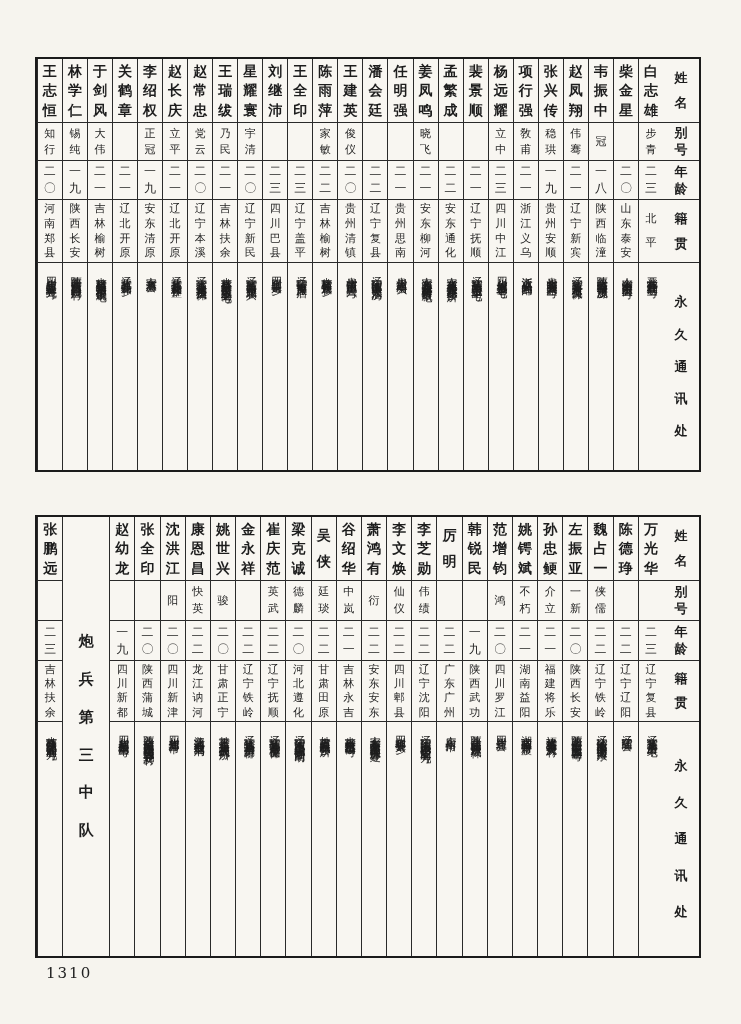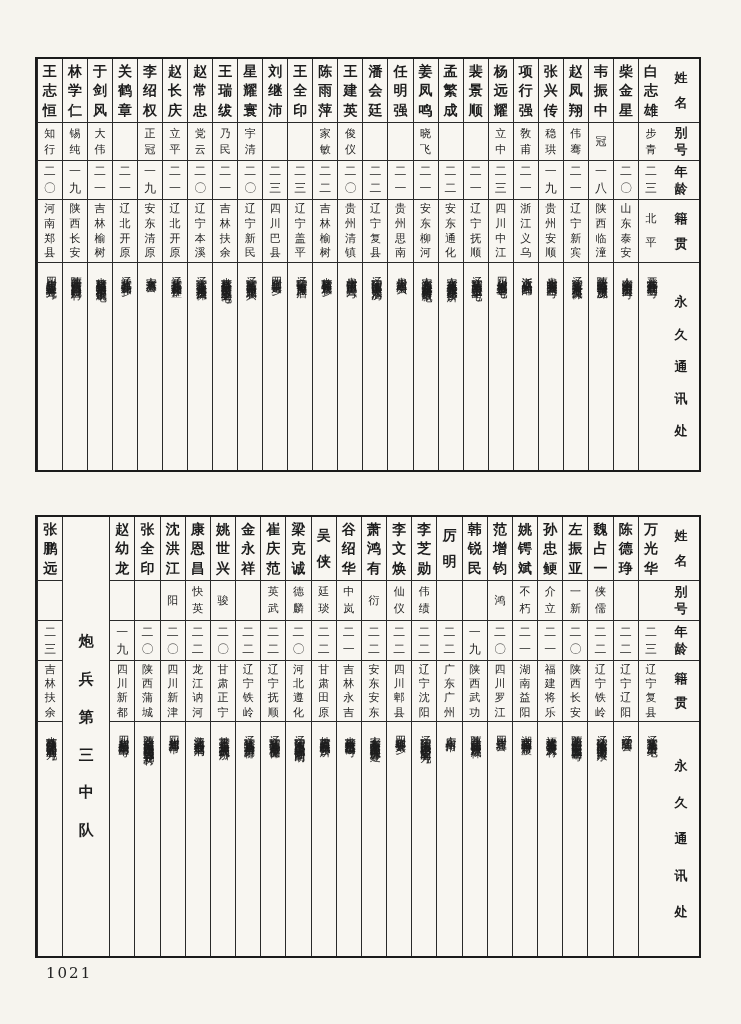--- a/index.html
+++ b/index.html
@@ -1227,14 +1227,14 @@
           <span class="ch">吉</span>
           <span class="ch">林</span>
           <span class="ch">扶</span>
           <span class="ch">余</span>
         </div>
         <div class="cell cell-address">
           <span class="addr-text">吉林扶余西北区关清州胡同五九号</span>
         </div>
       </div>
     </div>
-  <div class="page-number">1021</div>
+  <div class="page-number">1310</div>
 </div>
 
 </body></html>

